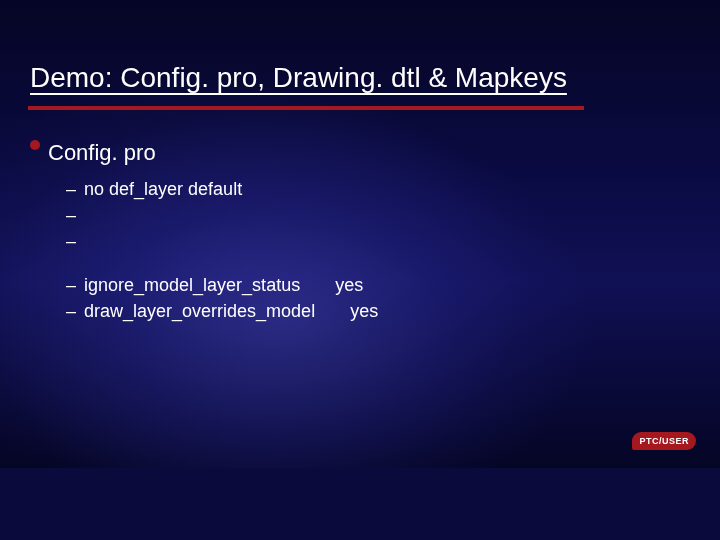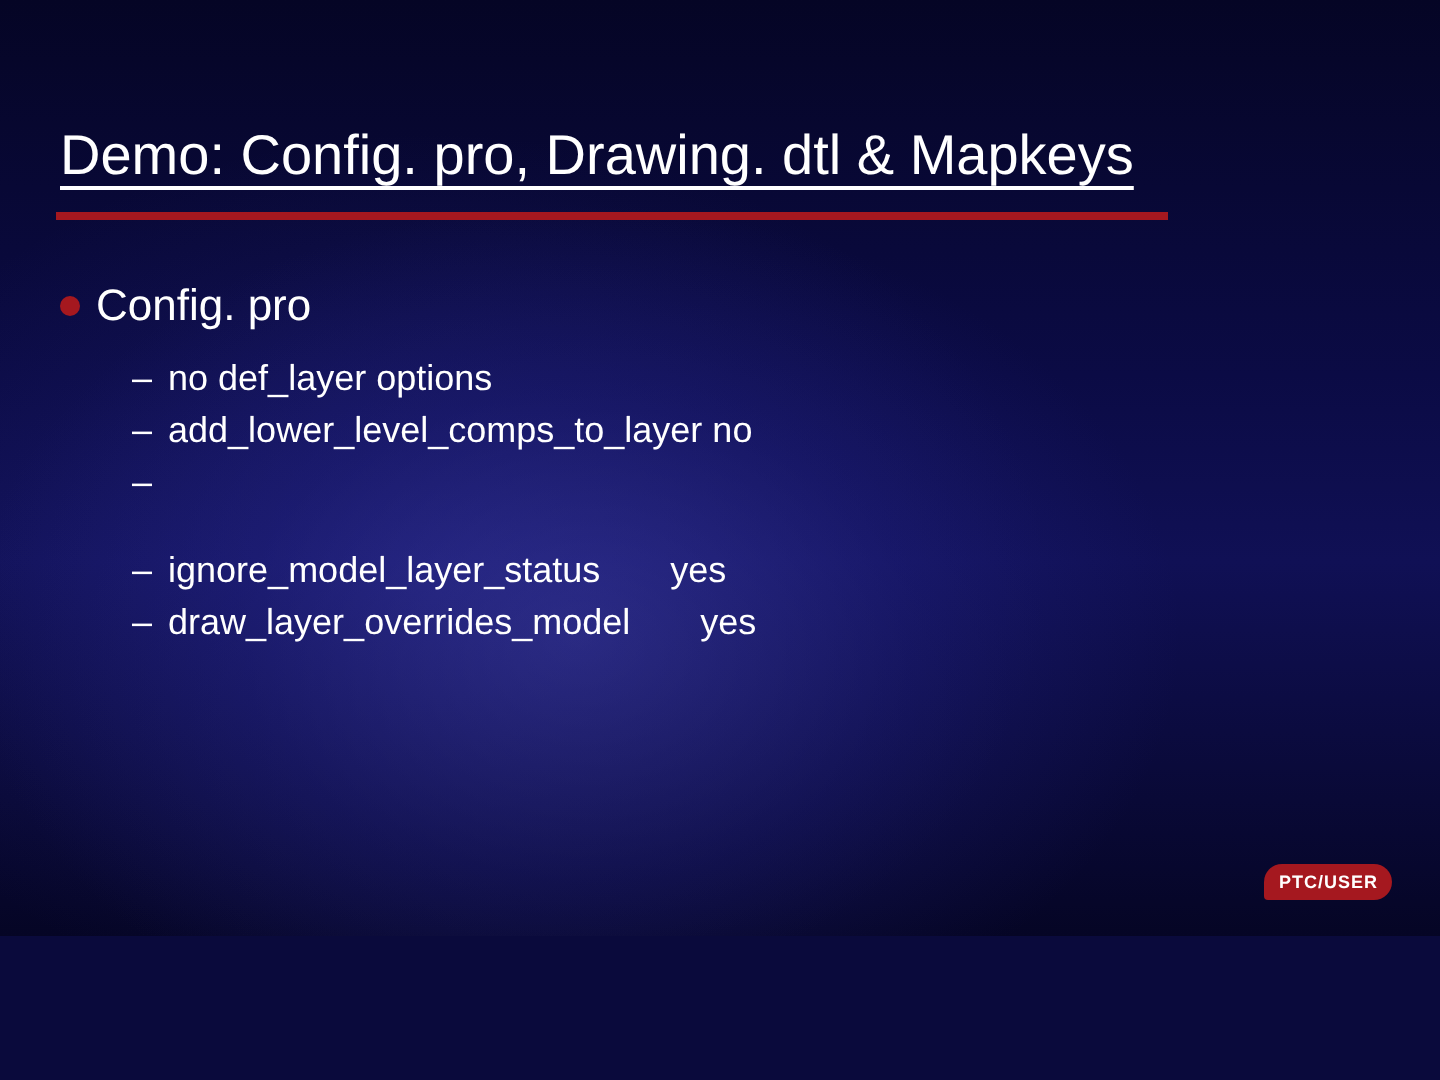--- a/index.html
+++ b/index.html
@@ -43,21 +43,21 @@
     position: absolute;
     left: 30px;
     top: 140px;
     right: 30px;
   }
   .section {
     margin-bottom: 18px;
   }
   .sec-head {
     display: flex;
-    align-items: center;
+    align-items: flex-start;
     font-size: 22px;
     margin-bottom: 10px;
   }
   .bullet-disc {
     display: inline-block;
     width: 10px;
     height: 10px;
     background: #a5181f;
     border-radius: 50%;
     margin-right: 8px;
@@ -120,25 +120,24 @@
   <div class="content">
 
     <div class="section">
       <div class="sec-head">
         <span class="bullet-disc"></span>
         <span>Config. pro</span>
       </div>
       <div class="items">
         <div class="item">
           <span class="dash">–</span>
-          <span class="item-text">no def_layer options</span>
+          <span class="item-text">no def_layer default</span>
         </div>
         <div class="item">
           <span class="dash">–</span>
-          <span class="item-text">add_lower_level_comps_to_layer no</span>
         </div>
         <div class="item">
           <span class="dash">–</span>
         </div>
       </div>
     </div>
 
     <div class="section">
       <div class="items">
         <div class="item">

